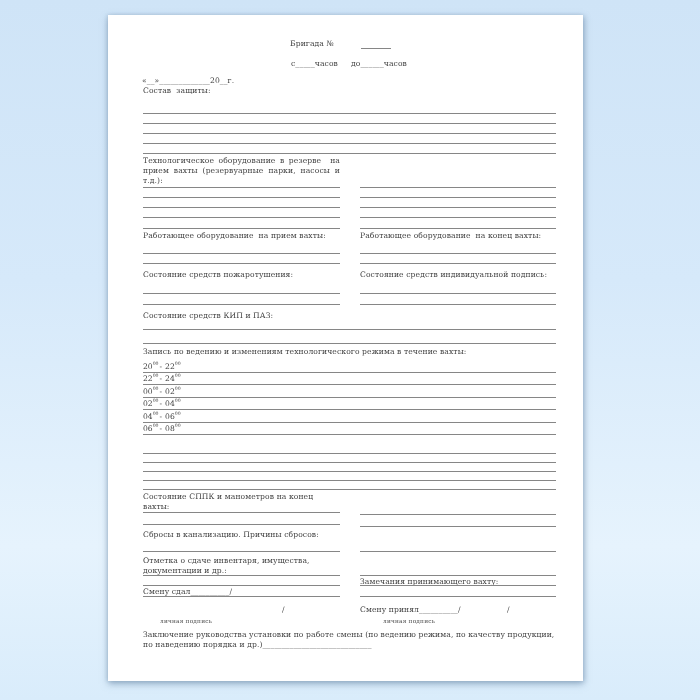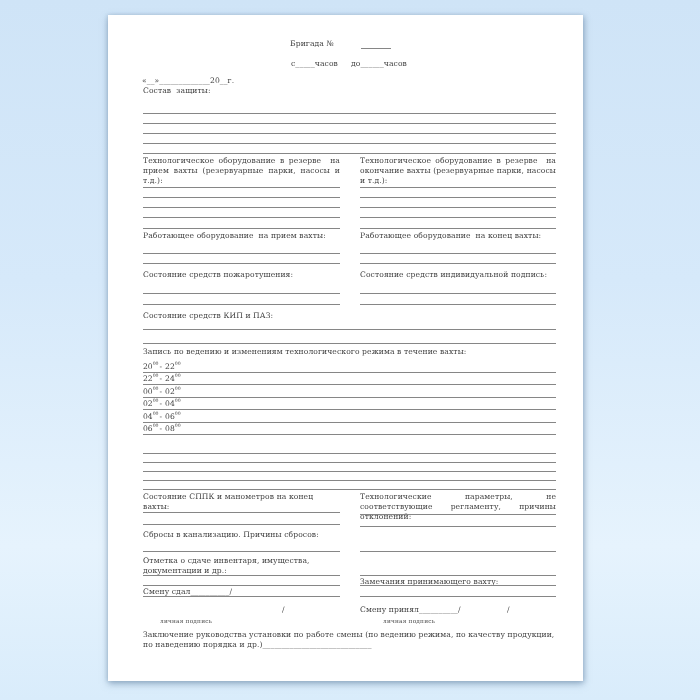--- a/index.html
+++ b/index.html
@@ -38,41 +38,39 @@
 
   <div class="t" style="left:182px;top:24px">Бригада №</div>
   <div class="rule" style="left:253px;top:33px;width:30px"></div>
   <div class="t" style="left:34px;top:61px">«__»_____________20__г.</div>
   <div class="t" style="left:183px;top:44px">с_____часов</div>
   <div class="t" style="left:243px;top:44px">до______часов</div>
 
   <div class="t" style="left:35px;top:71px">Состав  защиты:</div>
 
   <div class="t cl just" style="top:141px">Технологическое оборудование в резерве  на прием вахты (резервуарные парки, насосы и т.д.):</div>
-  <div class="t cr just" style="top:141px">Технологическое оборудование в резерве  на окончание вахты (резервуарные парки, насосы и т.д.):</div>
 
   <div class="t cl" style="top:216px">Работающее оборудование  на прием вахты:</div>
   <div class="t cr" style="top:216px">Работающее оборудование  на конец вахты:</div>
 
   <div class="t cl" style="top:255px">Состояние средств пожаротушения:</div>
   <div class="t cr" style="top:255px">Состояние средств индивидуальной подпись:</div>
 
   <div class="t" style="left:35px;top:296px">Состояние средств КИП и ПАЗ:</div>
 
   <div class="t" style="left:35px;top:332px">Запись по ведению и изменениям технологического режима в течение вахты:</div>
 
   <div class="logrow" style="top:347px"><span><span>20</span><sup>00</sup><span class="sep">-</span><span>22</span><sup>00</sup></span></div>
   <div class="logrow" style="top:359px"><span><span>22</span><sup>00</sup><span class="sep">-</span><span>24</span><sup>00</sup></span></div>
   <div class="logrow" style="top:372px"><span><span>00</span><sup>00</sup><span class="sep">-</span><span>02</span><sup>00</sup></span></div>
   <div class="logrow" style="top:384px"><span><span>02</span><sup>00</sup><span class="sep">-</span><span>04</span><sup>00</sup></span></div>
   <div class="logrow" style="top:397px"><span><span>04</span><sup>00</sup><span class="sep">-</span><span>06</span><sup>00</sup></span></div>
   <div class="logrow" style="top:409px"><span><span>06</span><sup>00</sup><span class="sep">-</span><span>08</span><sup>00</sup></span></div>
 
   <div class="t cl" style="top:477px">Состояние СППК и манометров на конец вахты:</div>
-  <div class="t cr just" style="top:477px">Технологические параметры, не соответствующие регламенту, причины отклонений:</div>
 
   <div class="t cl" style="top:515px">Сбросы в канализацию. Причины сбросов:</div>
 
   <div class="t cl" style="top:541px">Отметка о сдаче инвентаря, имущества, документации и др.:</div>
   <div class="t cr" style="top:562px">Замечания принимающего вахту:</div>
 
   <div class="t" style="left:35px;top:572px">Смену сдал__________/</div>
   <div class="t" style="left:174px;top:590px">/</div>
   <div class="t small" style="left:52px;top:602px">личная подпись</div>
 

